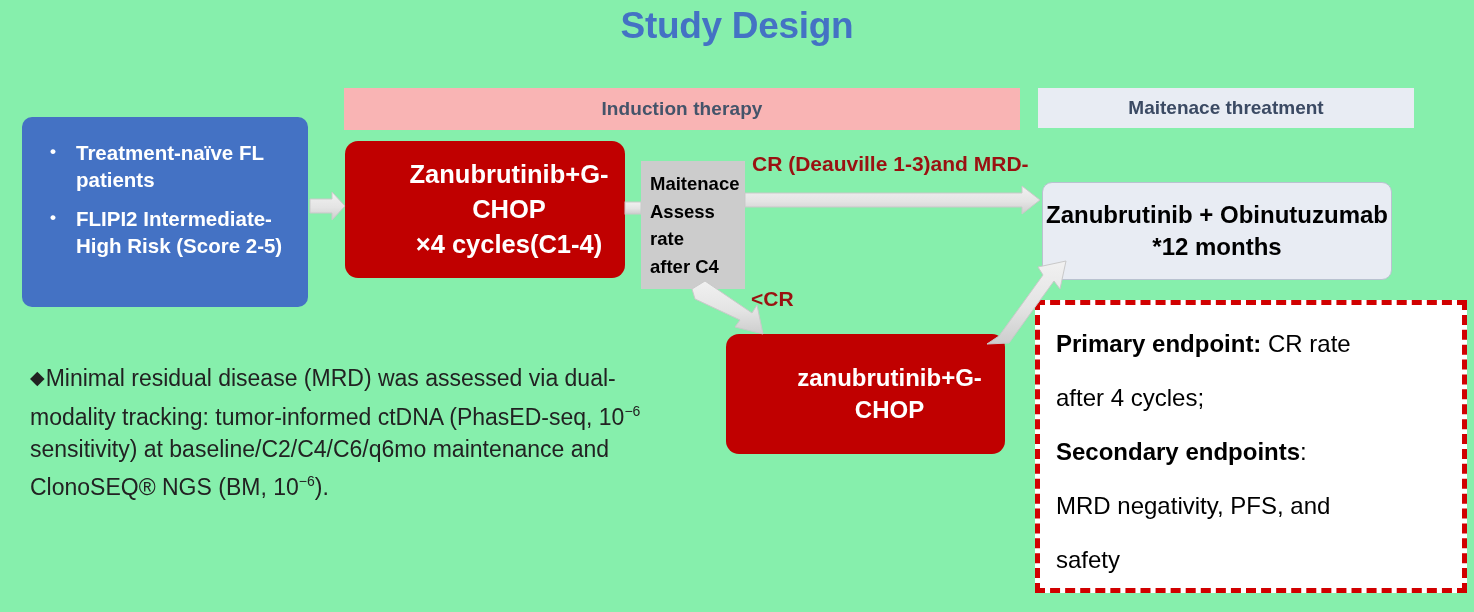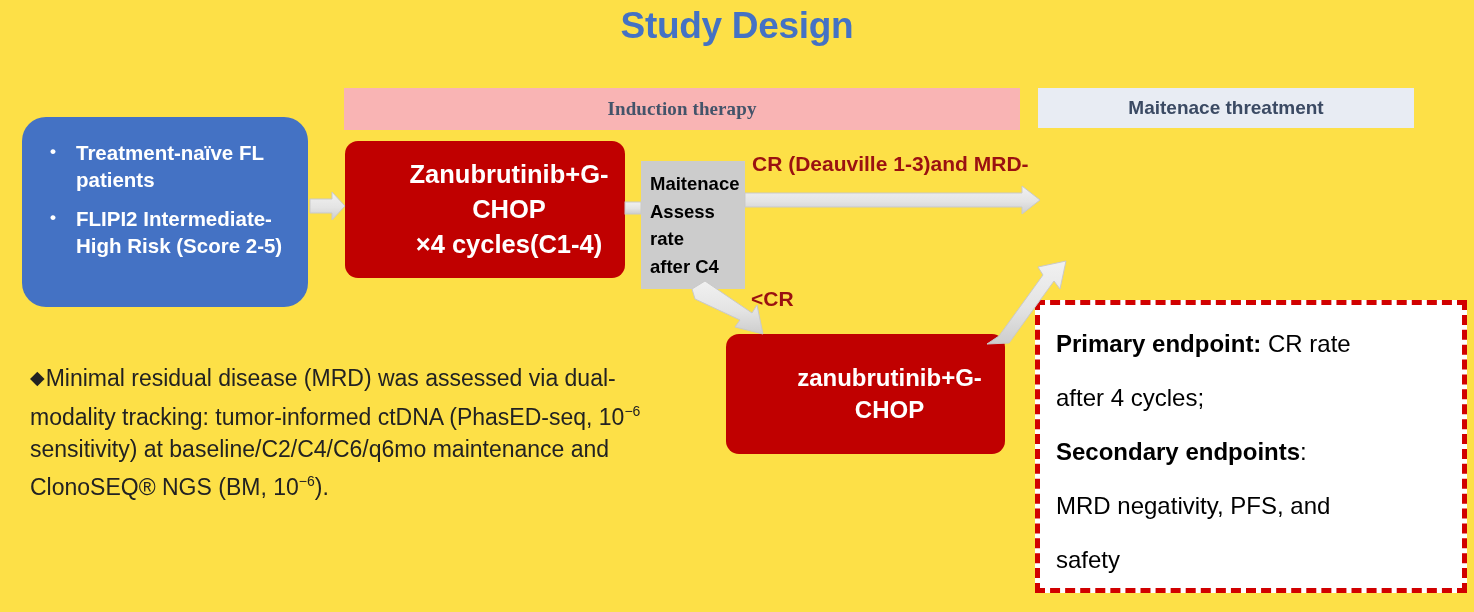--- a/index.html
+++ b/index.html
@@ -10,21 +10,21 @@
   body {
     width: 1474px;
     height: 612px;
     position: relative;
     font-family: "Liberation Sans", sans-serif;
     overflow: hidden;
   }
   .slide {
     position: absolute;
     inset: 0;
-    background: #fde047;
+    background: #86efac;
   }
 
   
   #page-title {
     position: absolute;
     left: 0;
     top: 0;
     width: 1474px;
     text-align: center;
     font-size: 37px;
@@ -43,21 +43,21 @@
     font-weight: bold;
     font-size: 19px;
     color: #44546a;
   }
   #induction-header {
     left: 344px;
     top: 88px;
     width: 676px;
     height: 42px;
     background: #f9b4b4;
-    font-family: Liberation Serif, serif;
+    font-family: Liberation Sans, sans-serif;
     letter-spacing: 0.1px;
   }
   #maintenance-header {
     left: 1038px;
     top: 88px;
     width: 376px;
     height: 40px;
     background: #e8ecf3;
     color: #3b4a63;
   }
@@ -67,21 +67,21 @@
     position: absolute;
     box-sizing: border-box;
   }
 
   #eligibility-box {
     left: 22px;
     top: 117px;
     width: 286px;
     height: 190px;
     background: #4472c4;
-    border-radius: 24px;
+    border-radius: 10px;
     color: #ffffff;
     padding: 22px 16px 0 18px;
   }
   #eligibility-list {
     list-style: none;
     margin: 0;
     padding: 0;
   }
   #eligibility-list li {
     position: relative;
@@ -244,20 +244,23 @@
     <div>after C4</div>
   </div>
 
   <div class="branch-label" id="cr-branch-label">CR (Deauville 1-3)and MRD-</div>
   <div class="branch-label" id="lt-cr-branch-label">&lt;CR</div>
 
   <div class="box red-box" id="induction-c5-6-box">
     <span>zanubrutinib+G-CHOP</span>
   </div>
 
+  <div class="box" id="maintenance-box">
+    <span>Zanubrutinib + Obinutuzumab *12 months</span>
+  </div>
 
   <div class="box" id="endpoints-box">
     <div class="endpoint-line">
       <b>Primary endpoint:</b><span> CR rate</span>
     </div>
     <div class="endpoint-line">after 4 cycles;</div>
     <div class="endpoint-line">
       <b>Secondary endpoints</b><span>:</span>
     </div>
     <div class="endpoint-line">MRD negativity, PFS, and</div>

